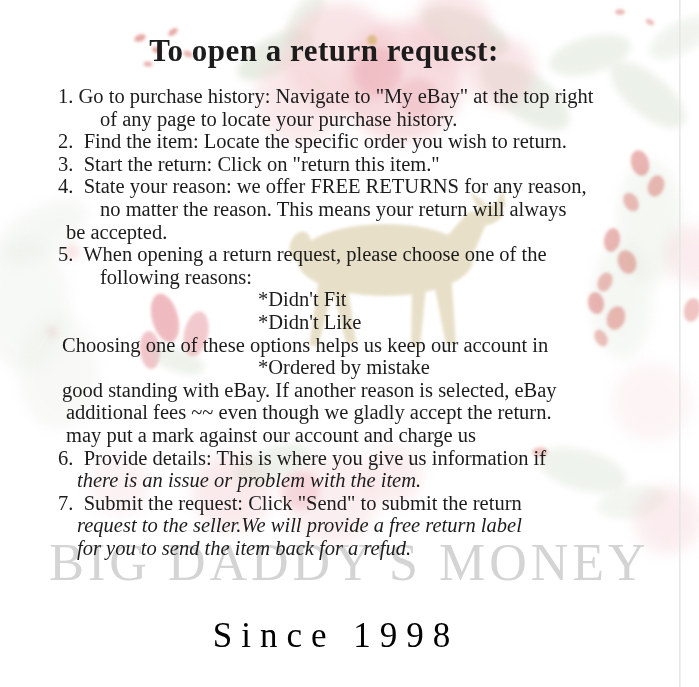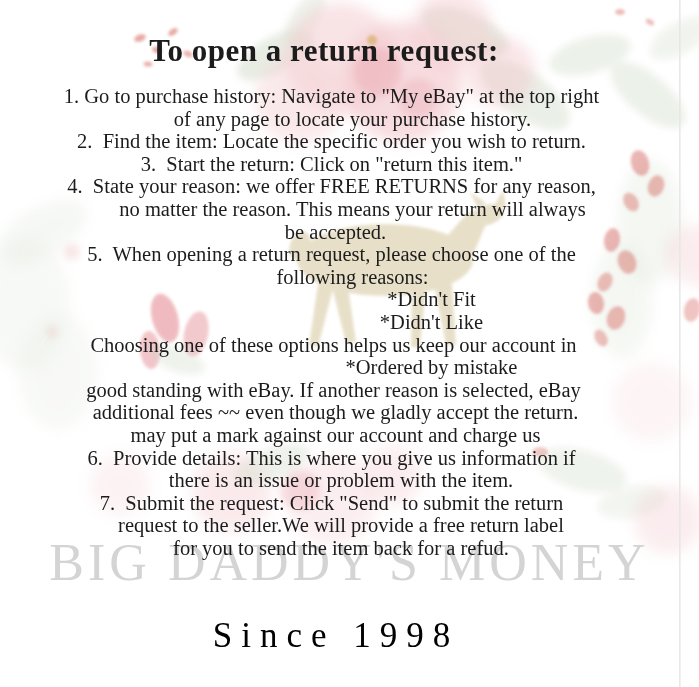--- a/index.html
+++ b/index.html
@@ -6,26 +6,26 @@
   body{width:699px;height:687px;background:#ffffff;overflow:hidden;position:relative;
        font-family:"Liberation Serif",serif;color:#1c1c1c;}
   .stage{position:absolute;left:0;top:0;width:699px;height:687px;overflow:hidden;}
   .bg-svg{position:absolute;left:0;top:0;z-index:0;}
   .watermark-brand{position:absolute;left:0;top:533px;width:699px;text-align:center;
        font-size:52px;letter-spacing:4px;color:#d4d4d4;z-index:1;white-space:nowrap;}
   .watermark-since{position:absolute;left:0;top:616px;width:672px;text-align:center;
        font-size:35px;letter-spacing:9px;color:#000000;z-index:1;white-space:nowrap;}
   .title{position:absolute;left:0;top:33px;width:648px;text-align:center;
        font-size:31px;font-weight:bold;z-index:2;letter-spacing:0.5px;}
-  .body-text{position:absolute;left:0;top:85px;width:613px;z-index:2;text-align:center;}
+  .body-text{position:absolute;left:8px;top:85px;width:613px;z-index:2;}
   .line{white-space:pre;font-size:20.5px;line-height:22.6px;height:22.6px;}
   .num   {padding-left:50px;}
   .cont  {padding-left:92px;}
   .cont2 {padding-left:58px;}
-  .cont3 {padding-left:69px;}
+  .cont3 {padding-left:69px;font-style:italic;}
   .star  {padding-left:250px;}
   .plain {padding-left:54px;}
   .plain2{padding-left:58px;}
   .footer{position:absolute;left:0;top:575px;width:699px;text-align:center;z-index:2;}
   .footer .fline{font-size:20.5px;line-height:23px;}
   .footer .phone{transform:translateX(-32px);}
 </style>
 </head>
 <body>
 

